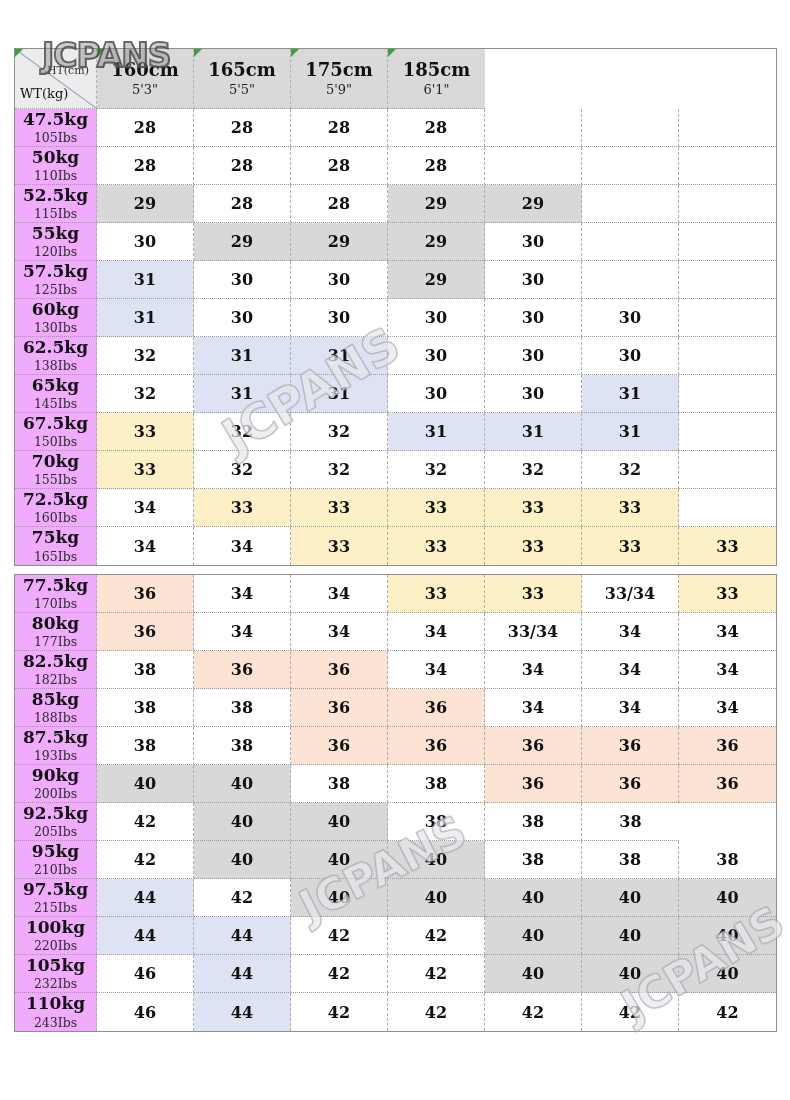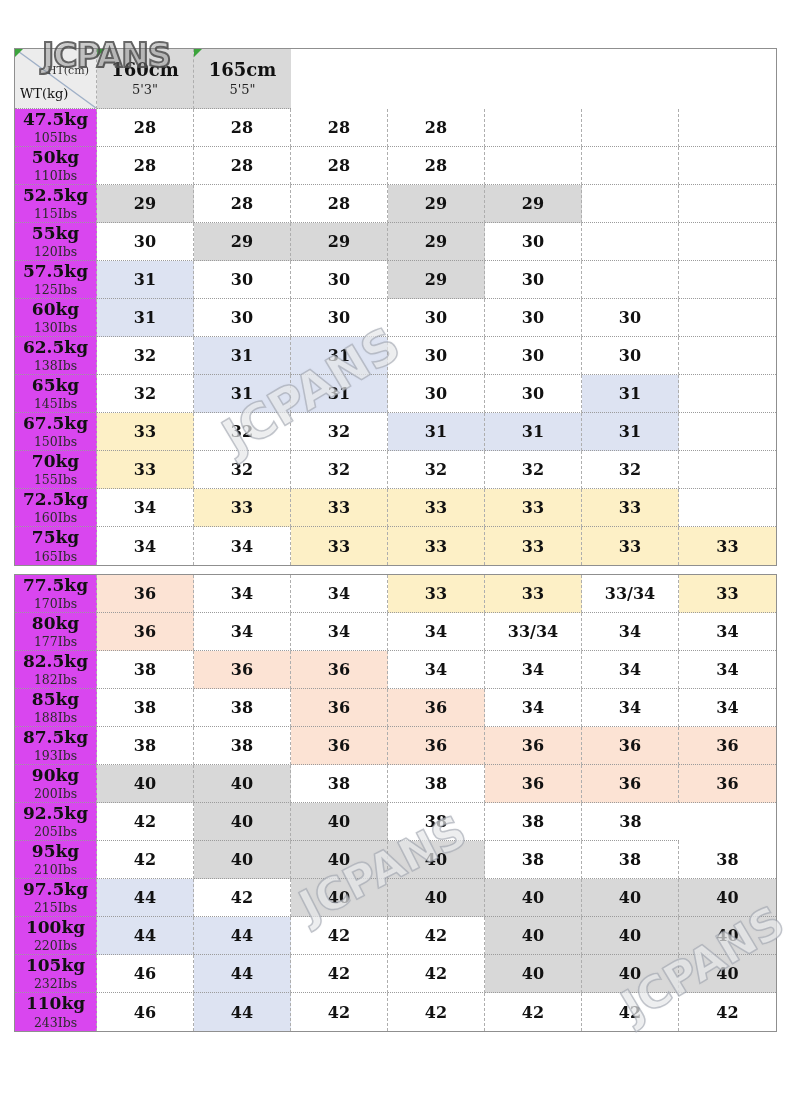--- a/index.html
+++ b/index.html
@@ -15,21 +15,21 @@
     box-sizing:border-box;flex:none;position:relative;
     border-right:1px dashed #aeaeae;border-bottom:1px dotted #9b9b9b;
     display:flex;flex-direction:column;align-items:center;justify-content:center;
     color:#111;
   }
   .row .cell:last-child{border-right:none}
   .section .row:last-child .cell{border-bottom:none}
   .corner,.lcell{width:82px}
   .hcell,.dcell{width:97px}
   .hcell{background:#d9d9d9}
-  .lcell{background:#d946ef}
+  .lcell{background:#f0abfc}
   .corner{background:#ececec}
   .cm{font-weight:bold;font-size:18px;line-height:1.15}
   .ft{font-size:13px;color:#222;margin-top:2px}
   .kg{font-weight:bold;font-size:17px;line-height:1.15}
   .lbs{font-size:12.5px;color:#2c2c2c;margin-top:1px}
   .dcell{font-weight:bold;font-size:16px}
   .tri{position:absolute;top:0;left:0;width:0;height:0;
     border-top:8px solid #3ca43c;border-right:8px solid transparent}
   .gap{height:8px}
   .diag{position:absolute;left:0;top:0;width:100%;height:100%}
@@ -77,20 +77,30 @@
     <div class="cell hcell">
           <span class="tri"></span>
           <div class="cm">160cm</div>
           <div class="ft">5'3"</div>
         </div>
         <div class="cell hcell">
           <span class="tri"></span>
           <div class="cm">165cm</div>
           <div class="ft">5'5"</div>
         </div>
+        <div class="cell hcell">
+          <span class="tri"></span>
+          <div class="cm">175cm</div>
+          <div class="ft">5'9"</div>
+        </div>
+        <div class="cell hcell">
+          <span class="tri"></span>
+          <div class="cm">185cm</div>
+          <div class="ft">6'1"</div>
+        </div>
       </div>
 
   <div class="row">
         <div class="cell lcell">
           <div class="kg">47.5kg</div>
           <div class="lbs">105Ibs</div>
         </div>
         <div class="cell dcell" style="background: rgb(255, 255, 255);">28</div>
         <div class="cell dcell" style="background: rgb(255, 255, 255);">28</div>
         <div class="cell dcell" style="background: rgb(255, 255, 255);">28</div>

